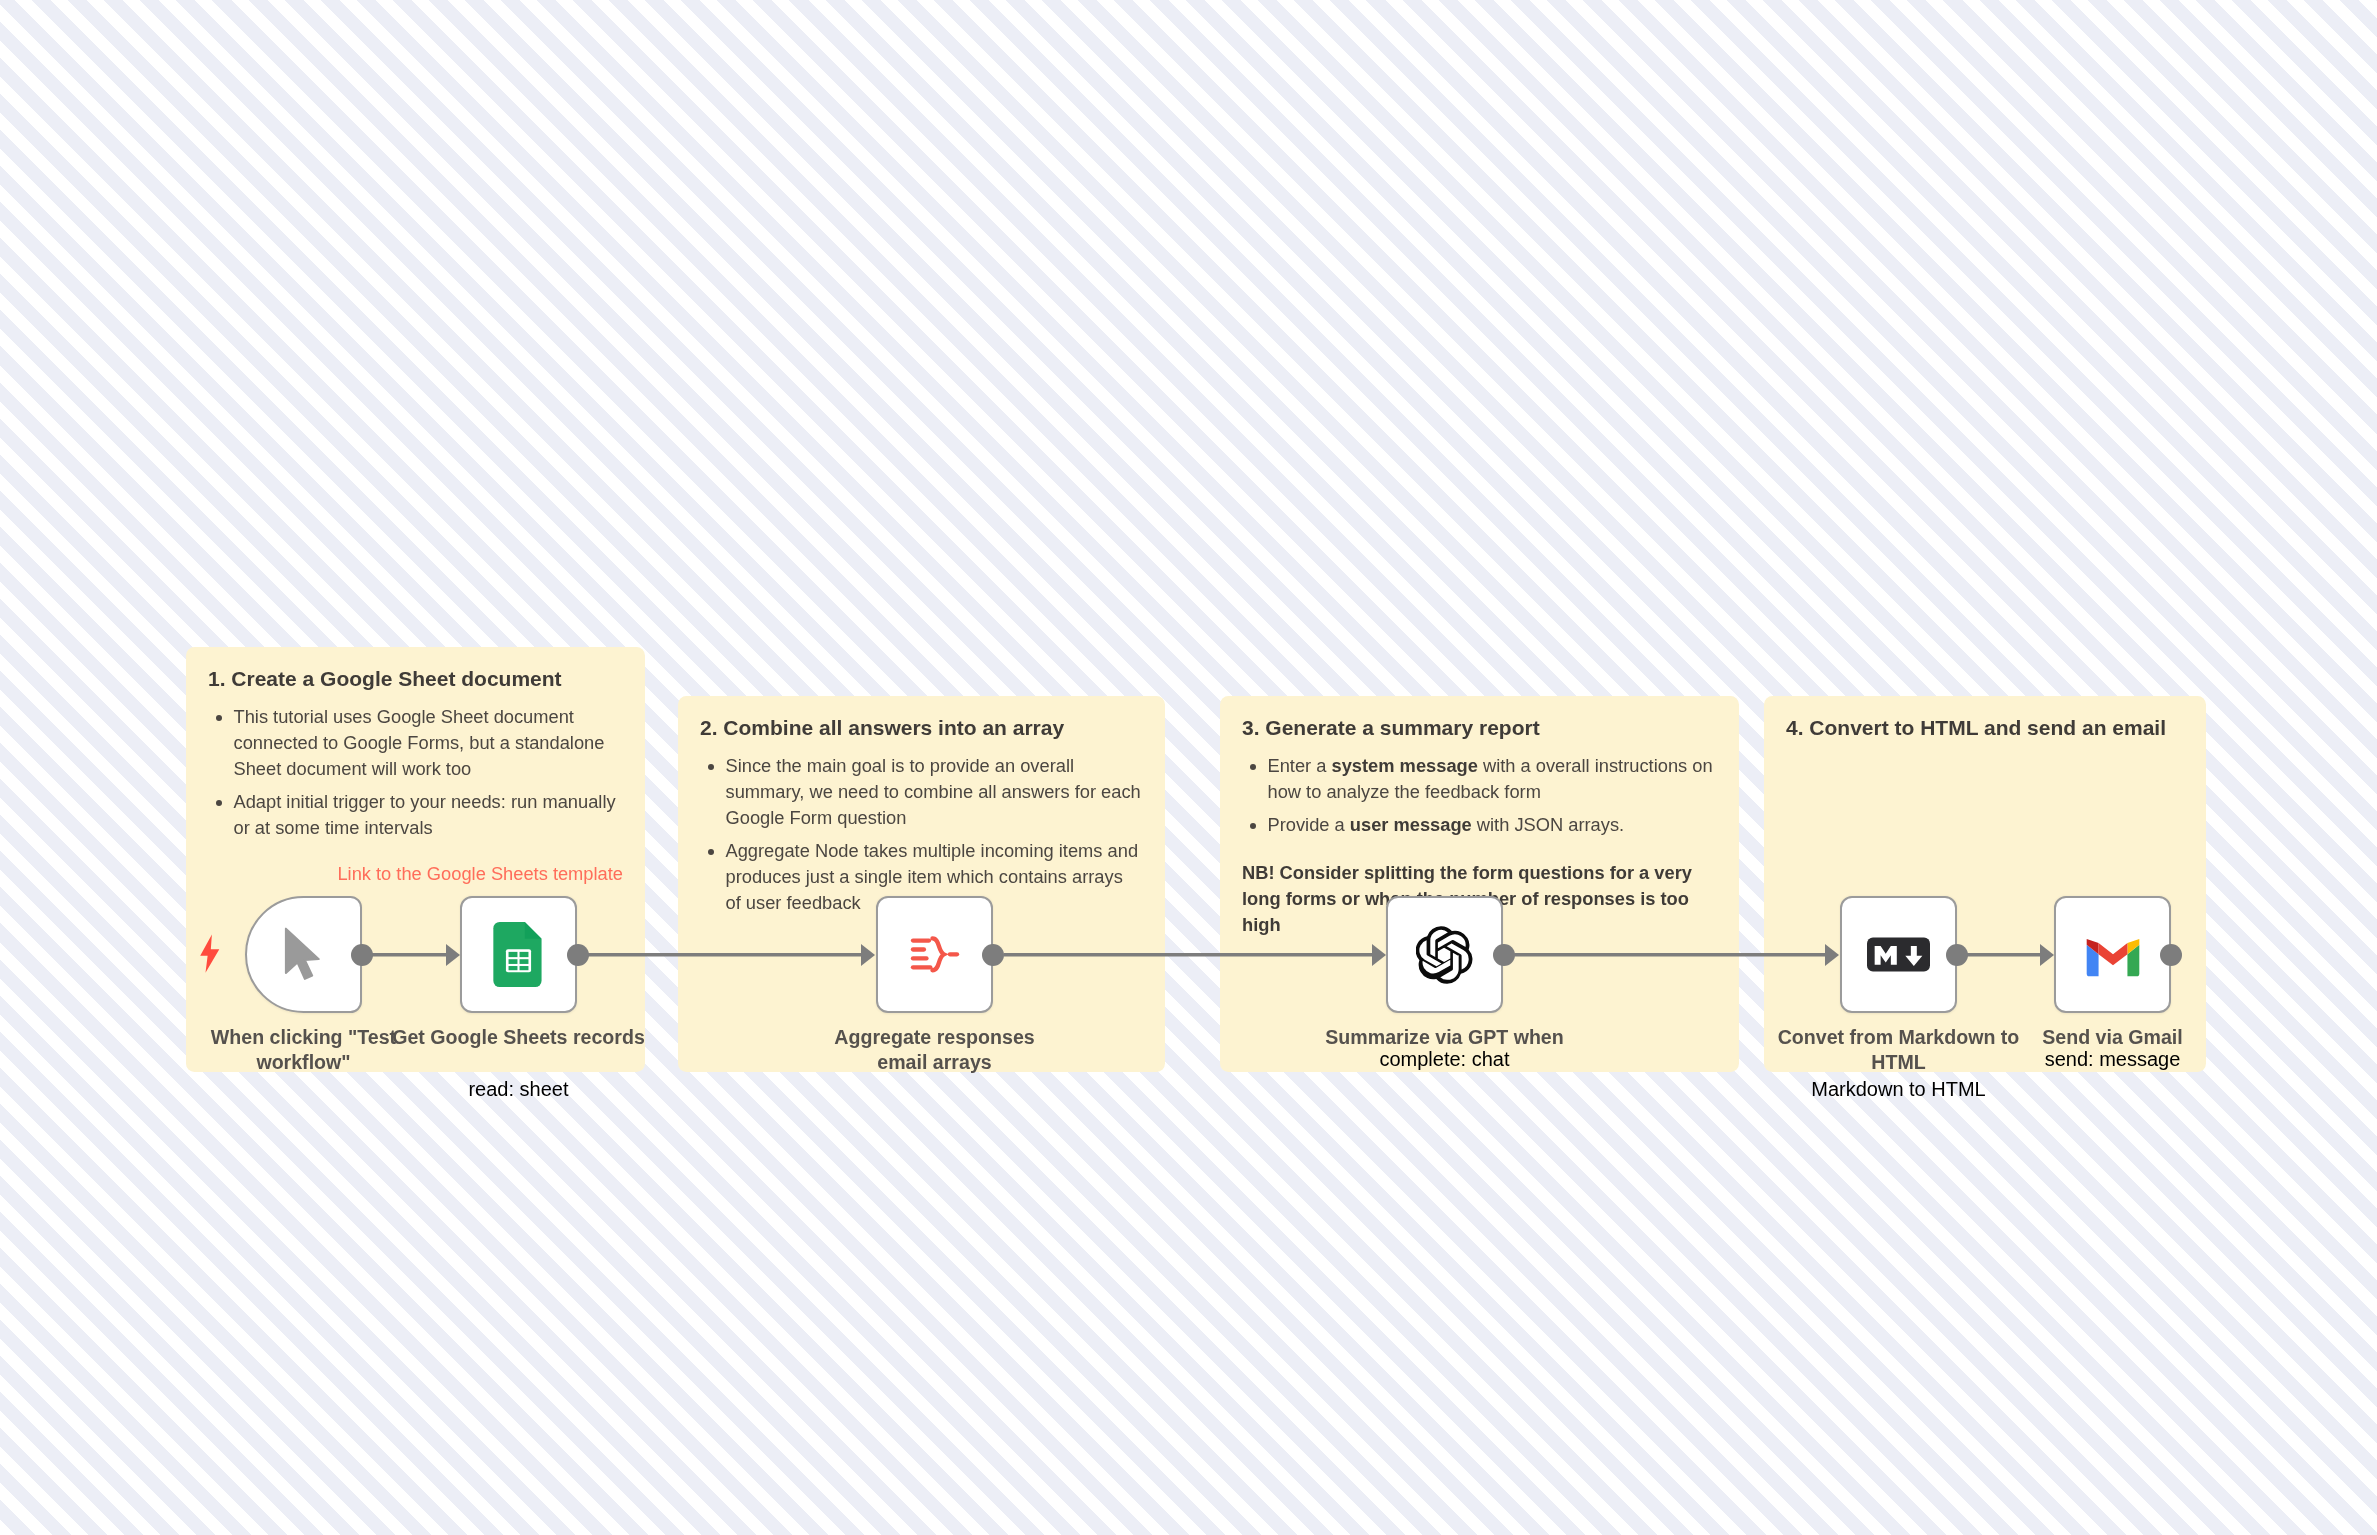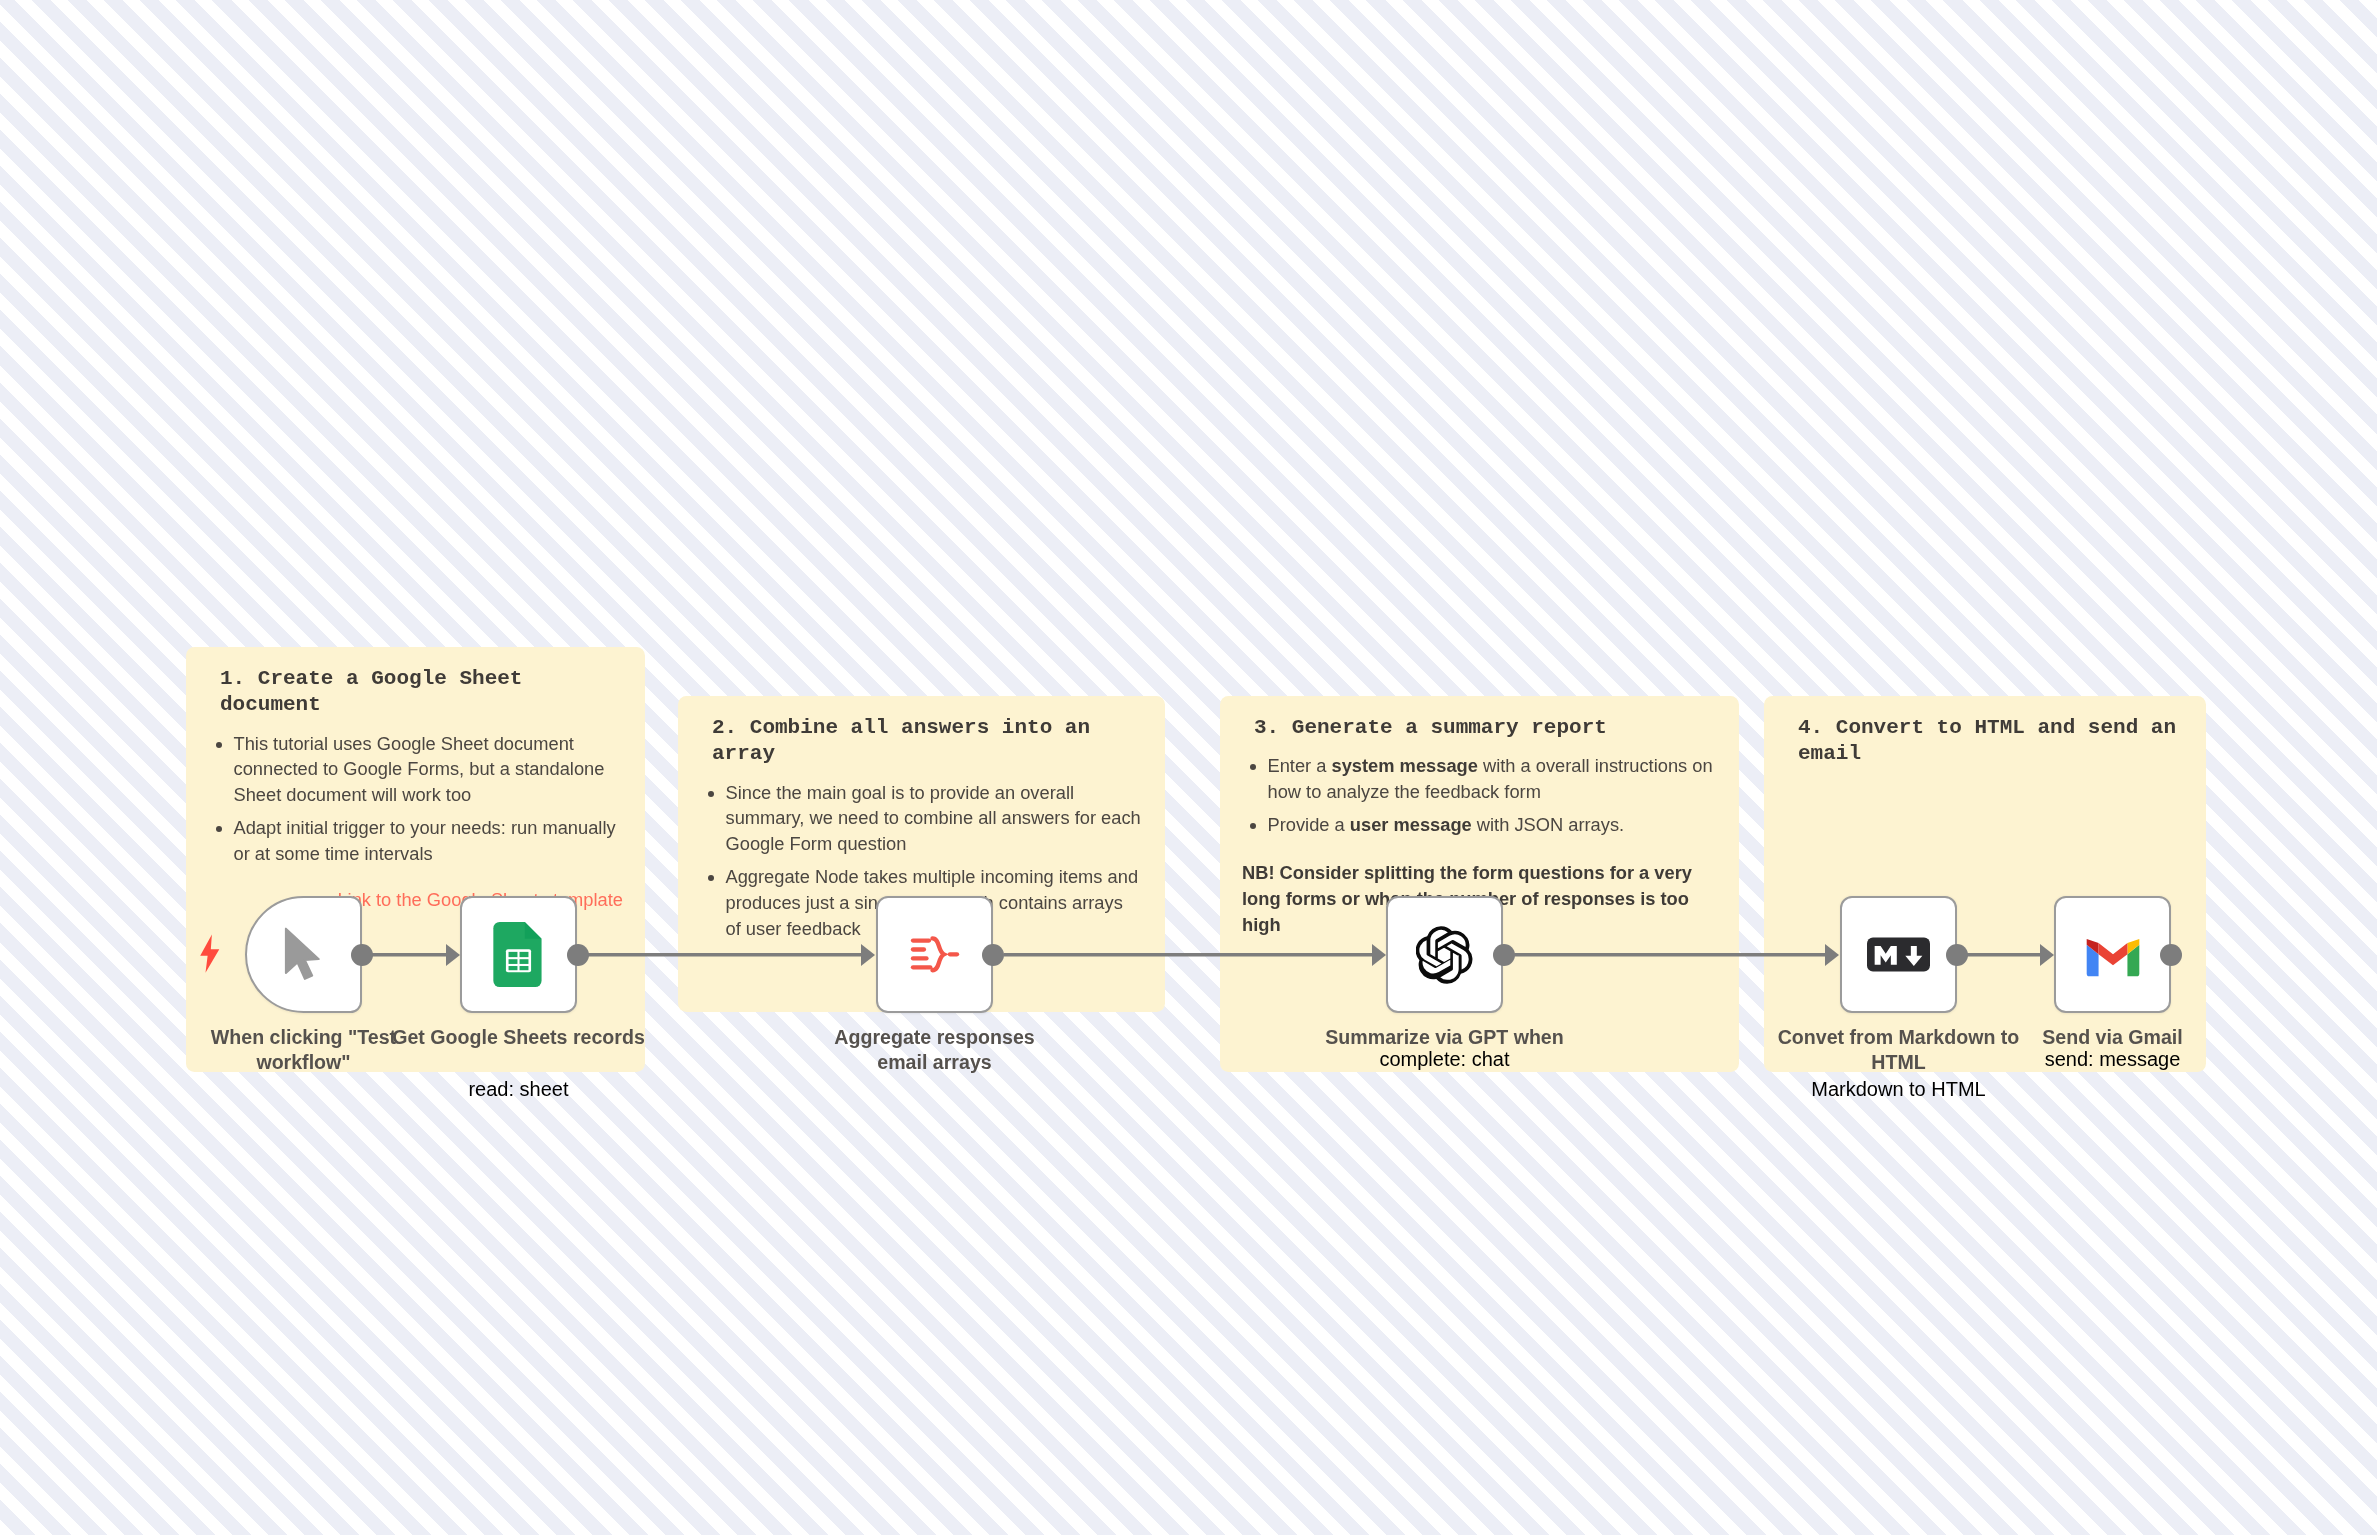--- a/index.html
+++ b/index.html
@@ -32,26 +32,25 @@
   
   .sticky {
     position: absolute;
     background: #fdf3d1;
     border-radius: 8.5px;
     box-sizing: border-box;
     padding: 19px 22px 17px 22px;
     color: #4b4641;
   }
   .sticky h3 {
-    margin: 0 0 12px 12px;
+    margin: 0 0 12px 0;
     font-size: 21px;
     font-weight: bold;
     line-height: 1.25;
     color: #3f3b37;
-    font-family: Liberation Mono, monospace;
   }
   .sticky ul {
     margin: 0;
     padding-left: 25.5px;
     list-style: disc;
   }
   .sticky li {
     font-size: 18.3px;
     line-height: 1.42;
     margin-bottom: 6.8px;
@@ -68,21 +67,21 @@
   }
   .sticky .nb {
     margin-top: 22px;
     font-size: 18.3px;
     font-weight: bold;
     line-height: 1.42;
     color: #3f3b37;
   }
 
   #sticky1 { left: 186px;  top: 647px;  width: 459px;  height: 425px; }
-  #sticky2 { left: 678px;  top: 696px;  width: 487px;  height: 316px; }
+  #sticky2 { left: 678px;  top: 696px;  width: 487px;  height: 376px; }
   #sticky3 { left: 1220px; top: 696px;  width: 519px;  height: 376px; }
   #sticky4 { left: 1764px; top: 696px;  width: 442px;  height: 376px; }
 
   
   #edges {
     position: absolute;
     left: 0; top: 0;
     width: 2377px;
     height: 1536px;
     pointer-events: none;

